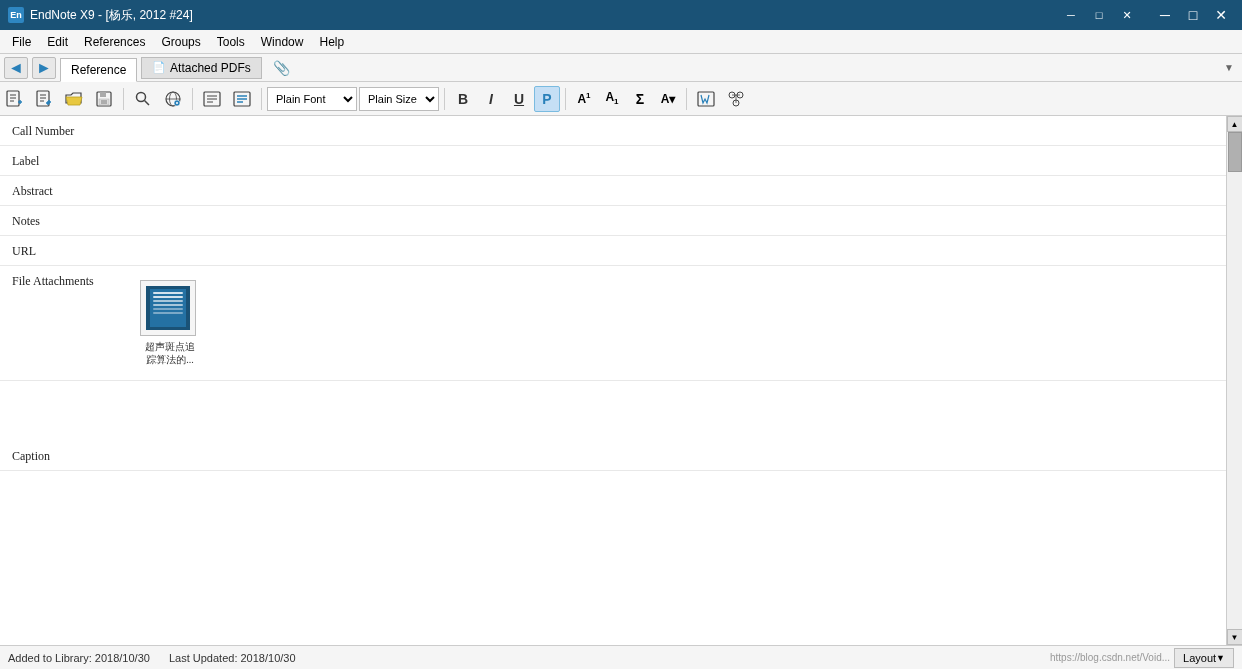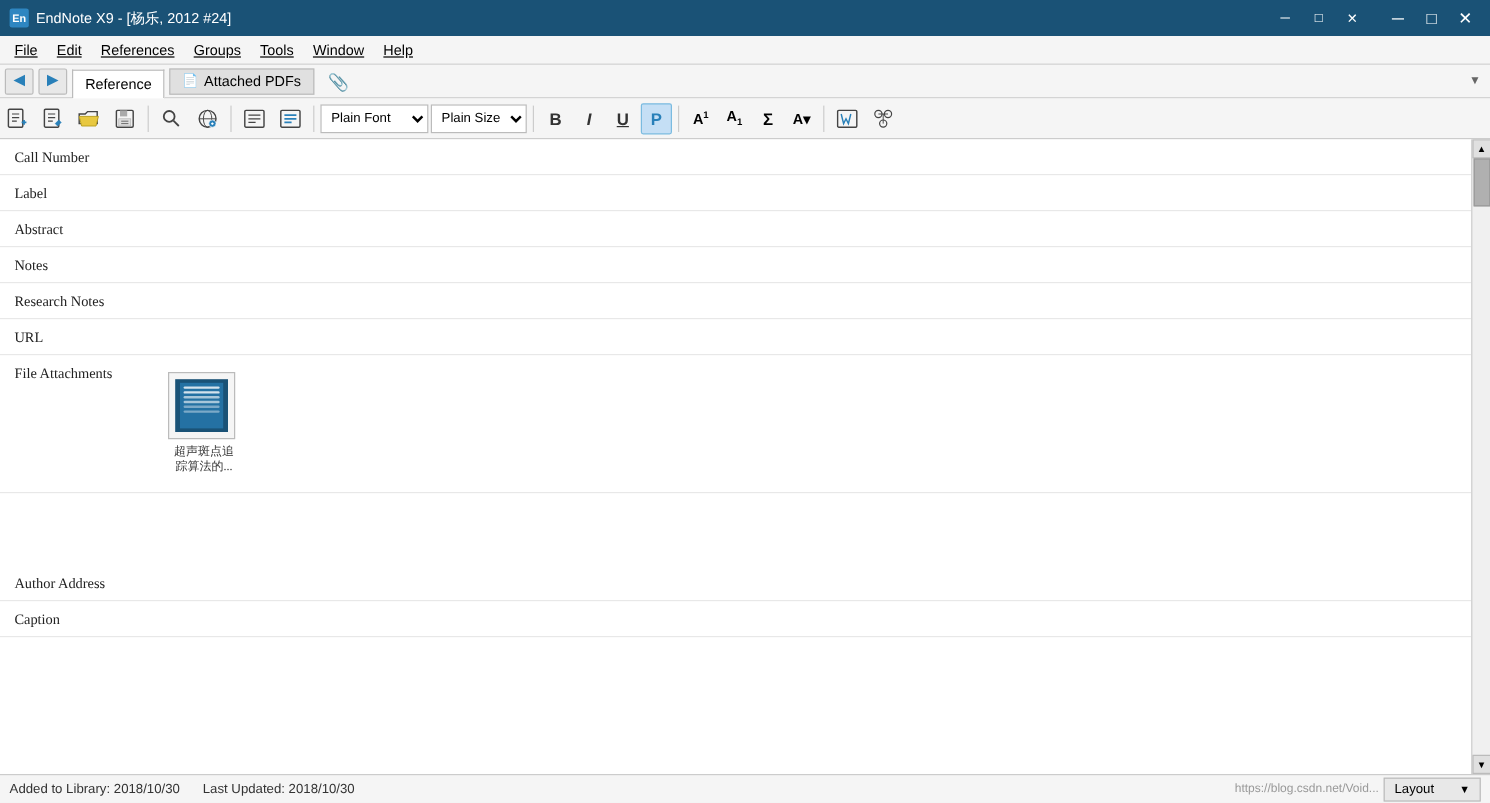--- a/index.html
+++ b/index.html
@@ -22,21 +22,21 @@
 
     
     #menu-bar {
       background: #f5f5f5;
       border-bottom: 1px solid #ccc;
       height: 24px;
       display: flex;
       align-items: center;
       padding: 0 4px;
     }
-    .menu-item { padding: 2px 8px; cursor: pointer; font-size: 12px; height: 22px; display: flex; align-items: center; text-decoration: underline; }
+    .menu-item { padding: 2px 8px; cursor: pointer; font-size: 12px; height: 22px; display: flex; align-items: center; }
 
     
     #tabs-bar {
       background: #f5f5f5;
       border-bottom: 1px solid #ccc;
       height: 28px;
       display: flex;
       align-items: center;
       padding: 0 4px;
       gap: 4px;
@@ -167,21 +167,21 @@
       border-top: 1px solid #ccc;
       height: 24px;
       display: flex;
       align-items: center;
       justify-content: space-between;
       padding: 0 8px;
       font-size: 11px;
       color: #333;
     }
     #status-bar-right { display: flex; align-items: center; gap: 4px; }
-    .layout-btn { height: 20px; padding: 0 8px; border: 1px solid #bbb; background: #e8e8e8; font-size: 11px; cursor: pointer; display: flex; align-items: center; gap: 21px; }
+    .layout-btn { height: 20px; padding: 0 8px; border: 1px solid #bbb; background: #e8e8e8; font-size: 11px; cursor: pointer; display: flex; align-items: center; gap: 0; }
   </style>
 </head>
 <body>
 
 <div id="title-bar">
   <div id="title-bar-left">
     <div id="title-bar-logo">
       <span>En</span>
     </div>
     <span style="font-size:12px;">EndNote X9 - [杨乐, 2012 #24]</span>
@@ -363,24 +363,20 @@
     <div class="field-row">
       <span class="field-label">Abstract</span>
       <div class="field-content"></div>
     </div>
 
     <div class="field-row">
       <span class="field-label">Notes</span>
       <div class="field-content"></div>
     </div>
 
-    <div class="field-row">
-      <span class="field-label">Research Notes</span>
-      <div class="field-content"></div>
-    </div>
 
     <div class="field-row">
       <span class="field-label">URL</span>
       <div class="field-content"></div>
     </div>
 
     <div class="field-row" style="min-height: 100px; align-items: flex-start;">
       <span class="field-label">File Attachments</span>
       <div class="field-content">
         <div class="attachment-area">
@@ -397,24 +393,20 @@
               </div>
             </div>
           </div>
           <div class="attachment-name" style="font-size:10px; color:#333; text-align:center; max-width:60px; line-height:1.3;">超声斑点追<br>踪算法的...</div>
         </div>
       </div>
     </div>
 
     <div style="height: 60px;"></div>
 
-    <div class="field-row">
-      <span class="field-label">Author Address</span>
-      <div class="field-content"></div>
-    </div>
 
 
     <div class="field-row">
       <span class="field-label">Caption</span>
       <div class="field-content"></div>
     </div>
   </div>
 
   <div id="scrollbar">
     <div class="scroll-arrow">▲</div>

